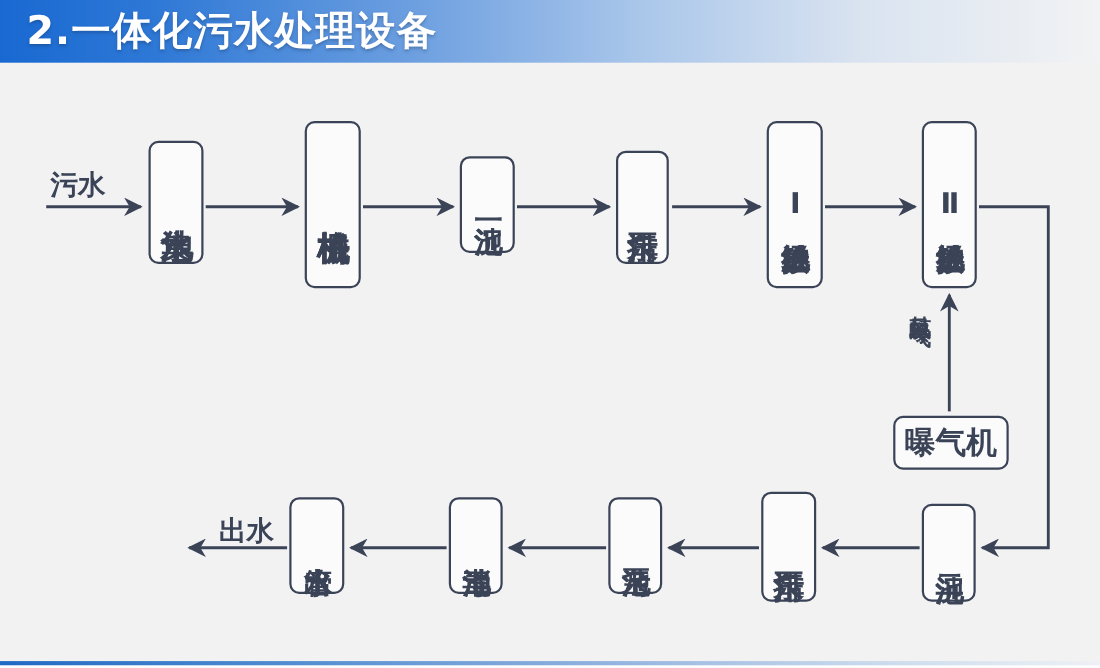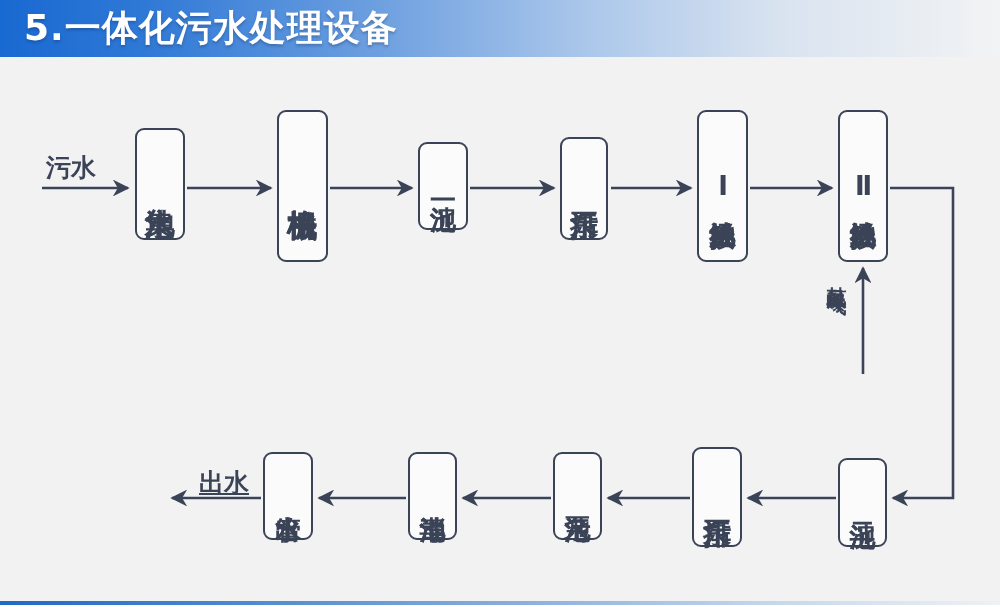--- a/index.html
+++ b/index.html
@@ -45,21 +45,21 @@
     position:absolute;color:var(--ink);font-weight:bold;font-size:25px;white-space:nowrap;
   }
   .flabel.v{writing-mode:vertical-rl;text-orientation:upright;letter-spacing:3px;}
 </style>
 </head>
 <body>
 
 <div class="slide">
 
   <div class="hdr">
-    <h1>5.一体化污水处理设备</h1>
+    <h1>2.一体化污水处理设备</h1>
   </div>
 
   <div class="canvas">
 
     <svg class="arrows" width="1000" height="607" viewBox="0 0 1000 607">
       <defs>
         <marker id="ah" viewBox="0 0 10 10" refX="9" refY="5" markerWidth="6.5" markerHeight="6.5" markerUnits="strokeWidth" orient="auto-start-reverse">
           <path d="M0,0 L10,5 L0,10 L3,5 Z" fill="#3b4357"></path>
         </marker>
       </defs>
@@ -85,34 +85,35 @@
     <div class="node v" style="left:277px;top:110px;width:51px;height:152px;font-size:30px;">机械栅格</div>
 
     <div class="node v" style="left:418px;top:142px;width:50px;height:88px;font-size:26px;">一沉池</div>
 
     <div class="node v" style="left:560px;top:137px;width:48px;height:103px;font-size:28px;">排污泵</div>
 
     <div class="node v" style="left:697px;top:110px;width:51px;height:152px;font-size:26px;">Ⅰ级接触池</div>
 
     <div class="node v" style="left:838px;top:110px;width:50px;height:152px;font-size:26px;">Ⅱ级接触池</div>
 
+    <div class="node" style="left:812px;top:378px;width:105px;height:49px;font-size:28px;">曝气机</div>
 
     <div class="node v" style="left:838px;top:458px;width:49px;height:89px;font-size:26px;">二沉池</div>
 
     <div class="node v" style="left:692px;top:447px;width:50px;height:100px;font-size:28px;">排污泵</div>
 
     <div class="node v" style="left:553px;top:452px;width:49px;height:88px;font-size:26px;">污泵池</div>
 
     <div class="node v" style="left:408px;top:452px;width:49px;height:88px;font-size:26px;">消毒池</div>
 
     <div class="node v" style="left:263px;top:452px;width:50px;height:88px;font-size:26px;">出水管</div>
 
     <div class="flabel" style="left:46px;top:151px;">污水</div>
 
-    <div class="flabel" style="left:199px;top:466px;text-decoration:underline;">出水</div>
+    <div class="flabel" style="left:199px;top:466px;">出水</div>
 
     <div class="flabel v" style="left:824px;top:271px;height:96px;font-size:20px;">鼓风曝气</div>
 
   </div>
 
   <div class="accent-bar"></div>
   <div class="accent-under"></div>
 
 </div>
 

